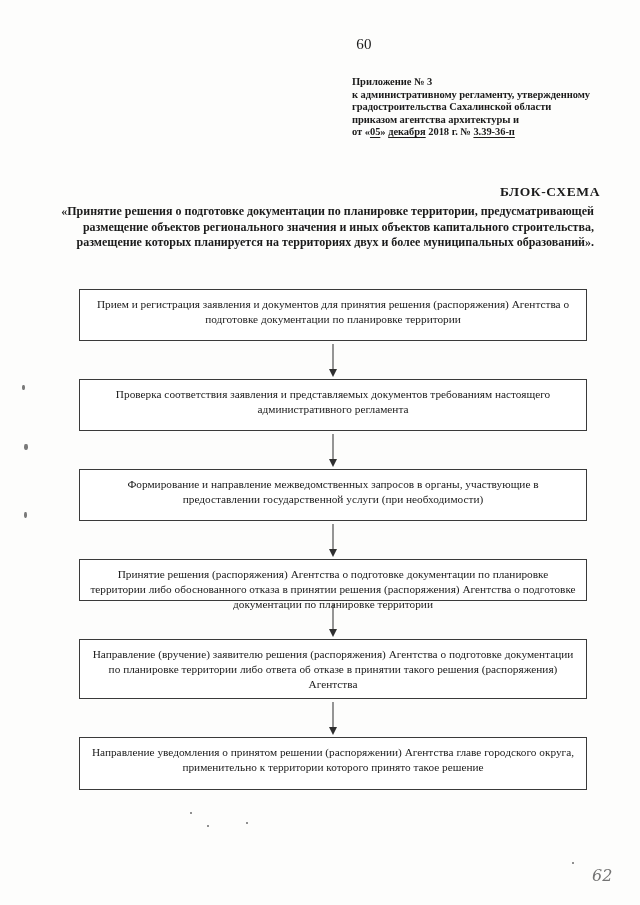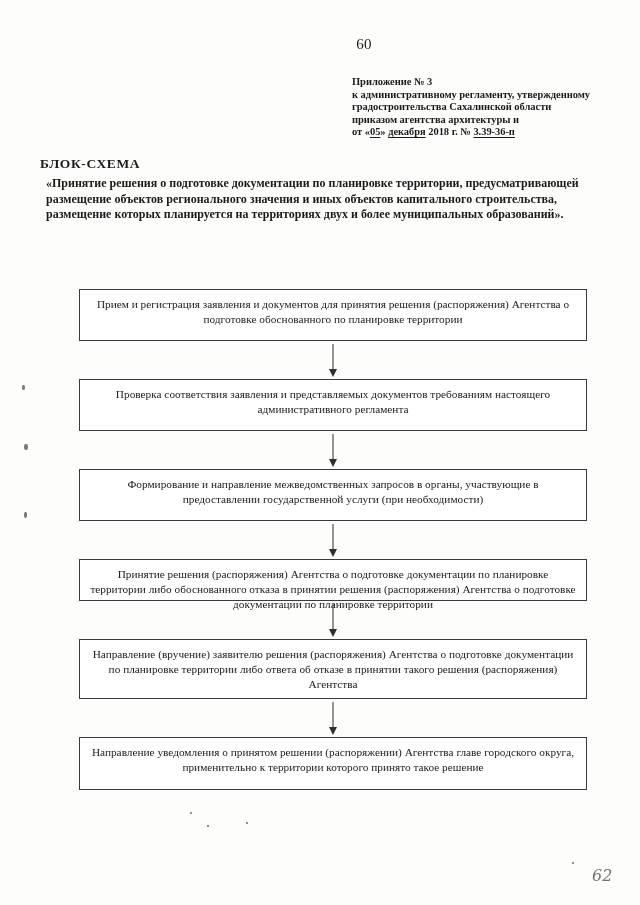--- a/index.html
+++ b/index.html
@@ -48,24 +48,24 @@
     white-space: nowrap;
   }
   .u {
     text-decoration: underline;
     text-underline-offset: 1.5px;
   }
 
   
   .title-block {
     position: absolute;
-    top: 156px;
+    top: 184px;
     left: 40px;
     width: 560px;
-    text-align: left;
+    text-align: right;
     font-weight: bold;
   }
   .title-main {
     font-size: 13.5px;
     letter-spacing: 0.6px;
     margin-bottom: 4px;
   }
   .title-sub {
     font-size: 12px;
     margin-bottom: 3px;
@@ -156,21 +156,21 @@
     </div>
   </div>
 
   <div class="title-block">
     <div class="title-main">БЛОК-СХЕМА</div>
     <div class="title-quote">«Принятие решения о подготовке документации по планировке территории, предусматривающей размещение объектов регионального значения и иных объектов капитального строительства, размещение которых планируется на территориях двух и более муниципальных образований».</div>
   </div>
 
   <div class="flow" id="flow-container">
       <div class="node" style="height: 52px;">
-        <span class="node-text">Прием и регистрация заявления и документов для принятия решения (распоряжения) Агентства о подготовке обоснованного по планировке территории</span>
+        <span class="node-text">Прием и регистрация заявления и документов для принятия решения (распоряжения) Агентства о подготовке документации по планировке территории</span>
       </div>
       <div class="connector">
         <div class="stem"></div>
         <div class="head"></div>
       </div>
       <div class="node" style="height: 52px;">
         <span class="node-text">Проверка соответствия заявления и представляемых документов требованиям настоящего административного регламента</span>
       </div>
       <div class="connector">
         <div class="stem"></div>

